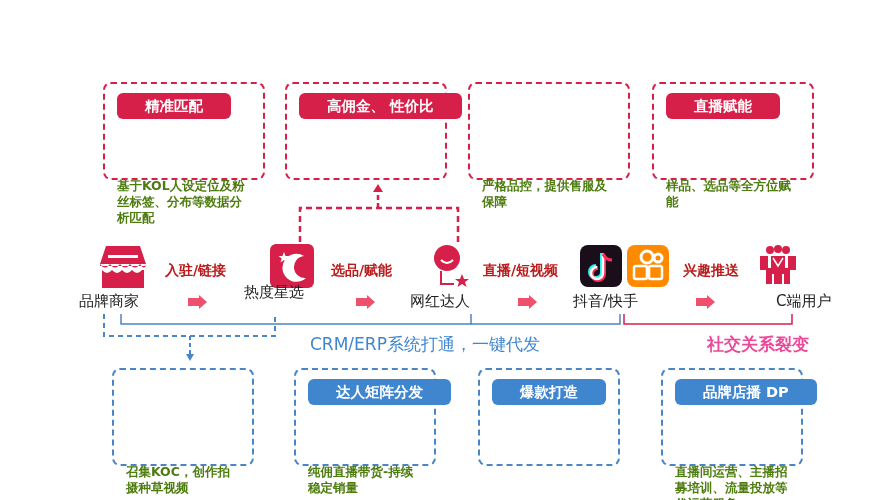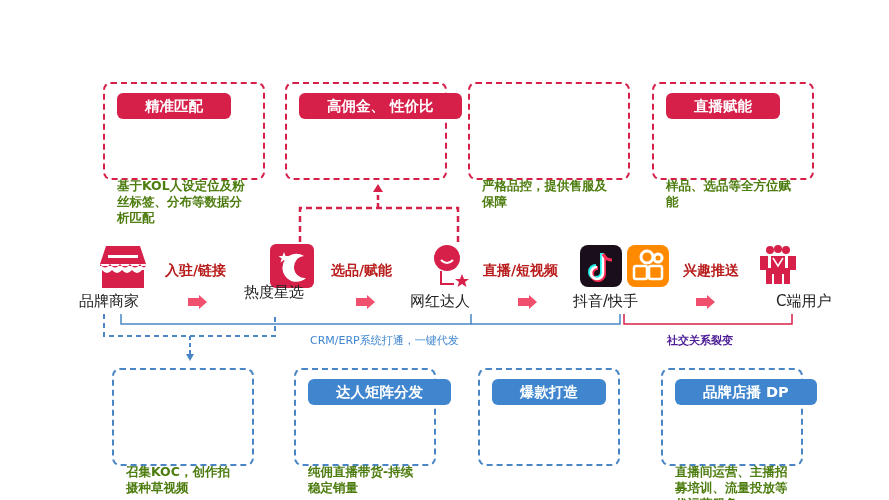--- a/index.html
+++ b/index.html
@@ -25,21 +25,21 @@
   }
   .node-label {
     position: absolute; font-size: 15px; color: #222; white-space: nowrap; line-height: 24px;
   }
   .flow-label {
     position: absolute; font-size: 14px; color: #b91c1c; white-space: nowrap; font-weight: bold;
   }
   .arrow-flow {
     position: absolute; width: 20px; height: 14px;
   }
-  .bracket-label { position: absolute; font-size: 11px; white-space: nowrap; }
+  .bracket-label { position: absolute; font-size: 17px; white-space: nowrap; }
 </style>
 </head>
 <body>
 
 <div class="card red" style="left:103px; top:82px; width:162px; height:98px;">
   <span class="pill">精准匹配</span>
   <div class="desc">基于KOL人设定位及粉丝标签、分布等数据分析匹配</div>
 </div>
 <div class="card red" style="left:285px; top:82px; width:162px; height:98px;">
   <span class="pill">高佣金、 性价比</span>
@@ -134,21 +134,21 @@
   <path d="M471 14 H620 V4" fill="none" stroke="#4a86c5" stroke-width="1.5"></path>
 
   <path d="M624 4 V14 H792 V4" fill="none" stroke="#d6204a" stroke-width="1.5"></path>
 
   <path d="M104 4 V26 H275 V4" fill="none" stroke="#4a86c5" stroke-width="2" stroke-dasharray="5,4"></path>
   <line x1="190" y1="26" x2="190" y2="44" stroke="#4a86c5" stroke-width="2" stroke-dasharray="4,3"></line>
   <polygon points="186,44 194,44 190,51" fill="#4a86c5"></polygon>
 </svg>
 
 <span class="bracket-label" style="left:310px; top:333px; color:#3f86cf;">CRM/ERP系统打通，一键代发</span>
-<span class="bracket-label" style="left:667px; top:333px; color:#4c1d95; font-weight:bold;">社交关系裂变</span>
+<span class="bracket-label" style="left:707px; top:333px; color:#ec4899; font-weight:bold;">社交关系裂变</span>
 
 <div class="card blue" style="left:112px; top:368px; width:142px; height:98px;">
   <div class="desc">召集KOC，创作拍摄种草视频</div>
 </div>
 <div class="card blue" style="left:294px; top:368px; width:142px; height:98px;">
   <span class="pill">达人矩阵分发</span>
   <div class="desc">纯佣直播带货-持续稳定销量</div>
 </div>
 <div class="card blue" style="left:478px; top:368px; width:142px; height:98px;">
   <span class="pill">爆款打造</span>

